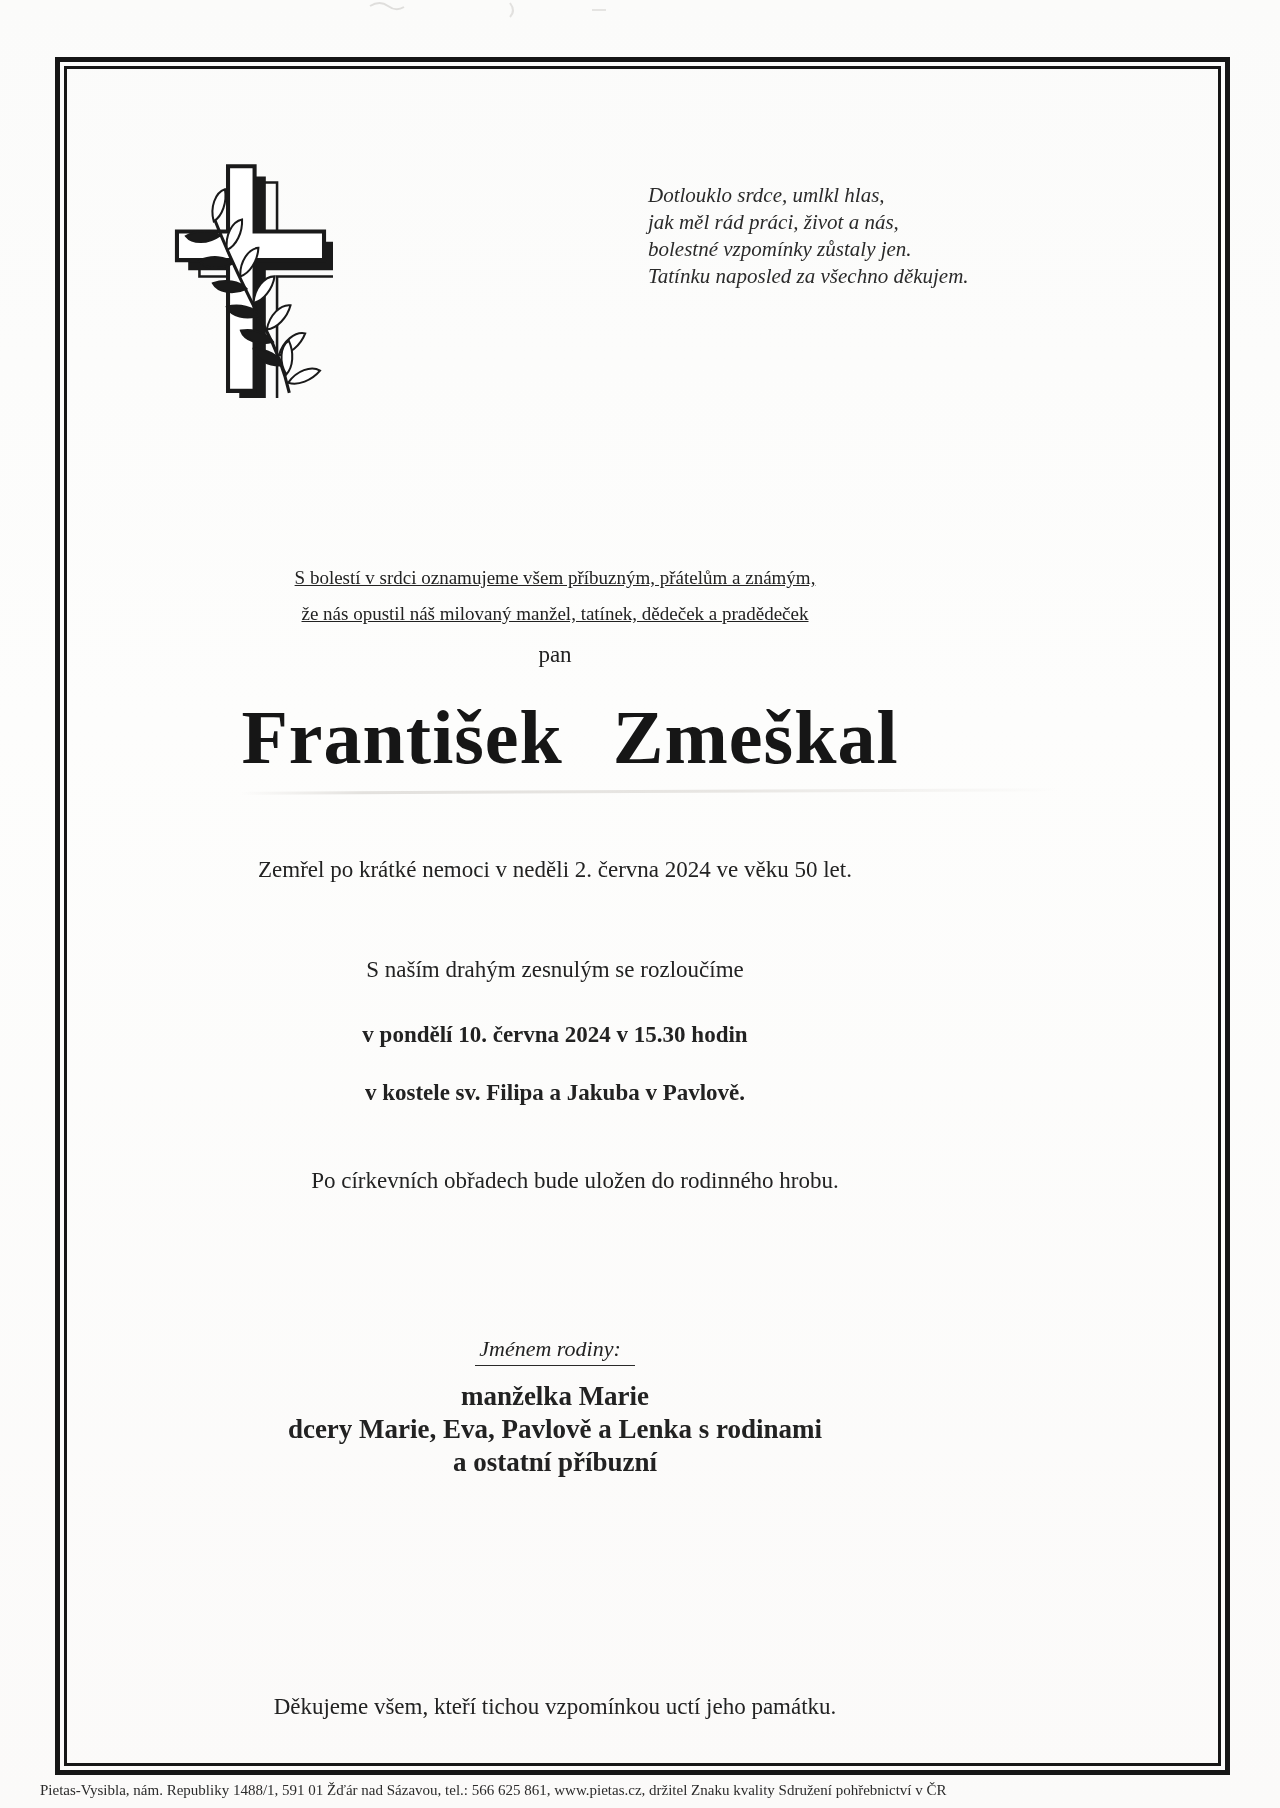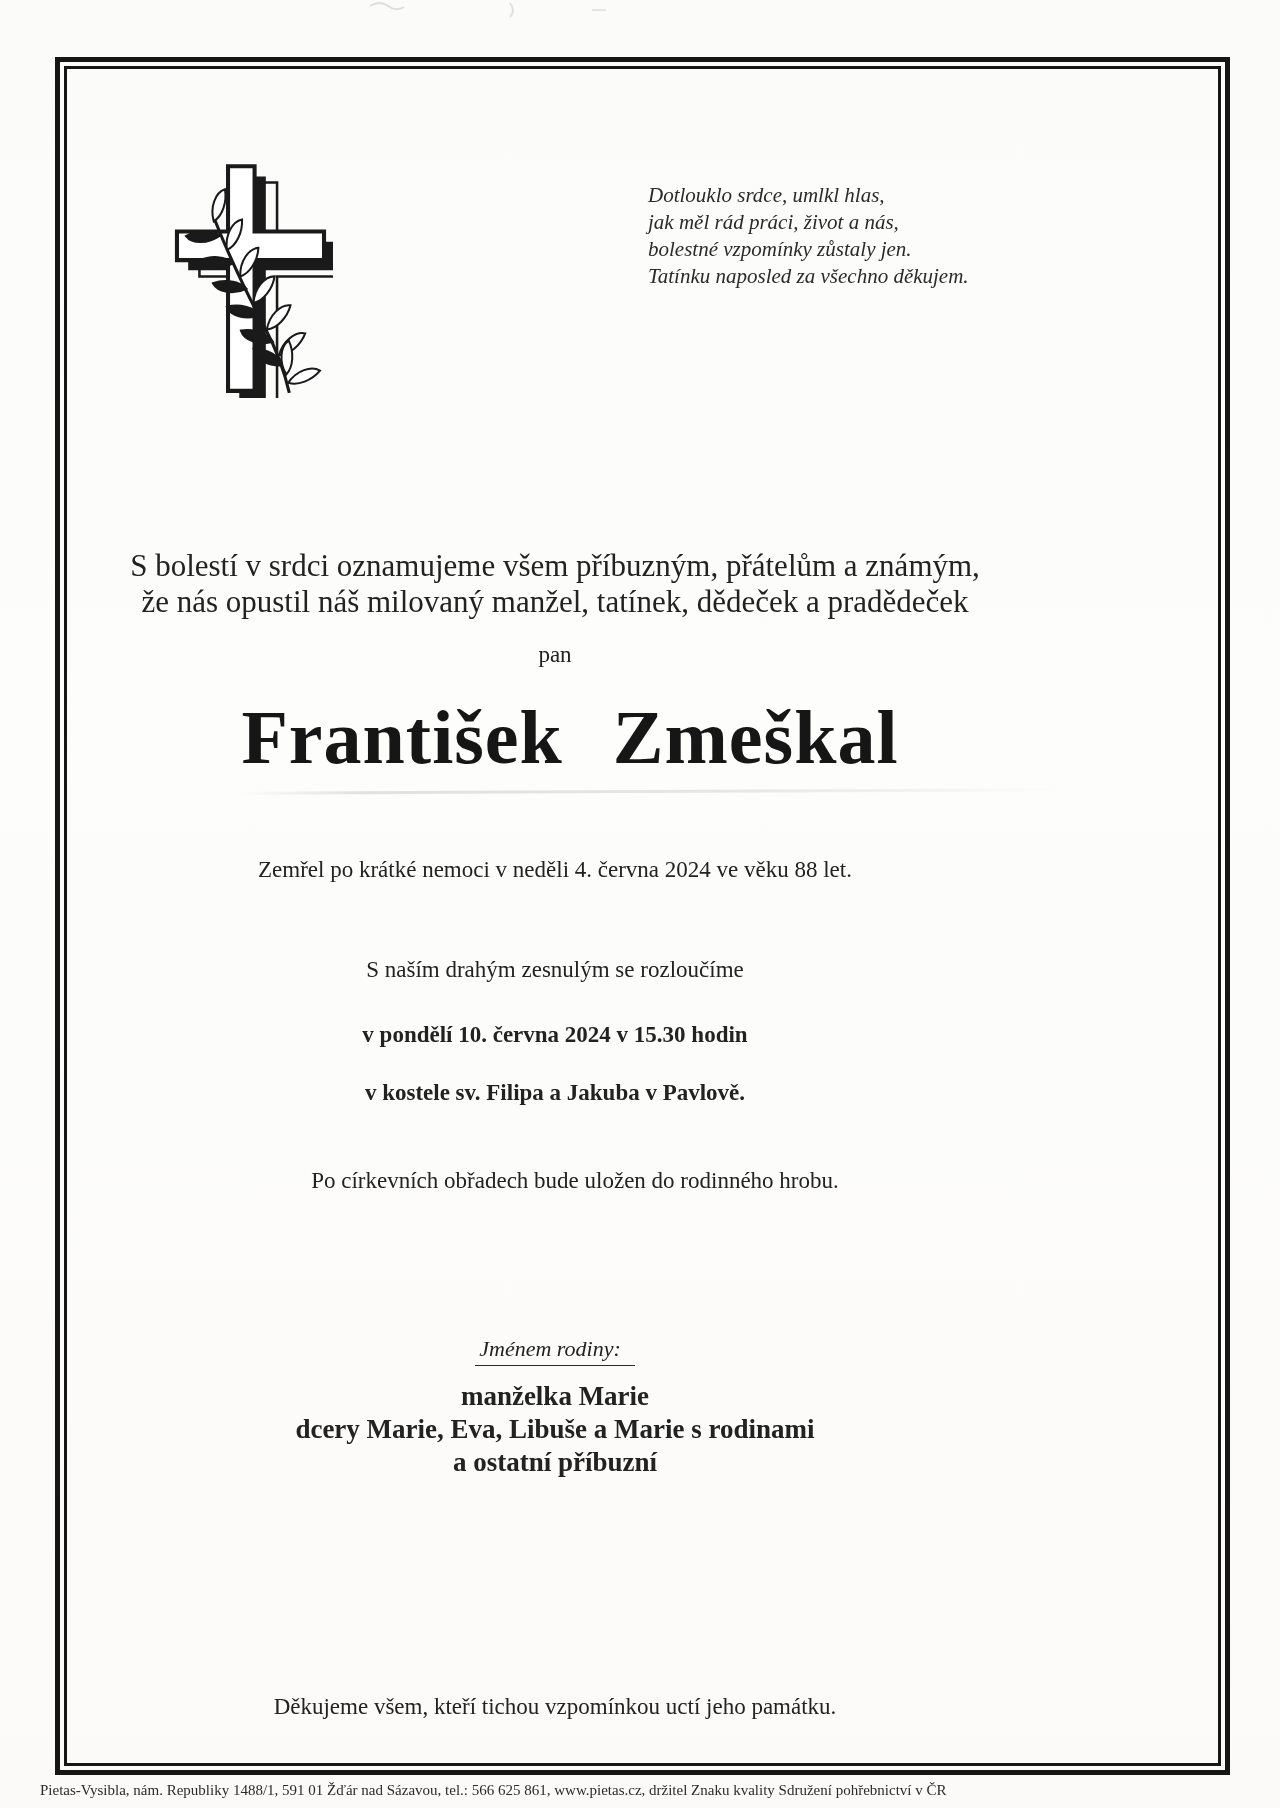--- a/index.html
+++ b/index.html
@@ -25,21 +25,21 @@
     border:3px solid #161616;
   }
   .abs{position:absolute;}
   .col{left:60px;width:990px;text-align:center;}
   .poem{
     left:648px;top:182px;width:360px;
     font-style:italic;
     font-size:21px;line-height:27px;
     text-align:left;color:#2a2a2a;
   }
-  .announce{top:548px;font-size:31px;line-height:36px;}
+  .announce{top:560px;font-size:19px;line-height:36px;text-decoration:underline;}
   .pan{top:642px;font-size:23px;}
   .name{
     top:694px;
     font-size:76px;font-weight:bold;
     letter-spacing:1px;word-spacing:30px;
     color:#161616;
     margin-left:15px;
   }
   .death{top:857px;font-size:23px;}
   .farewell-intro{top:957px;font-size:23px;}
@@ -124,35 +124,35 @@
 
   <div class="abs col announce">
     <div>S bolestí v srdci oznamujeme všem příbuzným, přátelům a známým,</div>
     <div>že nás opustil náš milovaný manžel, tatínek, dědeček a pradědeček</div>
   </div>
 
   <div class="abs col pan">pan</div>
 
   <div class="abs col name">František Zmeškal</div>
 
-  <div class="abs col death">Zemřel po krátké nemoci v neděli 4. června 2024 ve věku 88 let.</div>
+  <div class="abs col death">Zemřel po krátké nemoci v neděli 2. června 2024 ve věku 50 let.</div>
 
   <div class="abs col farewell-intro">S naším drahým zesnulým se rozloučíme</div>
   <div class="abs col farewell-dt">v pondělí 10. června 2024 v 15.30 hodin</div>
   <div class="abs col farewell-loc">v kostele sv. Filipa a Jakuba v Pavlově.</div>
 
   <div class="abs col burial">Po církevních obřadech bude uložen do rodinného hrobu.</div>
 
   <div class="abs col family-head">
     <span>Jménem rodiny:</span>
   </div>
 
   <div class="abs col family">
     <div>manželka Marie</div>
-    <div>dcery Marie, Eva, Libuše a Marie s rodinami</div>
+    <div>dcery Marie, Eva, Pavlově a Lenka s rodinami</div>
     <div>a ostatní příbuzní</div>
   </div>
 
   <div class="abs col thanks">Děkujeme všem, kteří tichou vzpomínkou uctí jeho památku.</div>
 
   <div class="abs footer">Pietas-Vysibla, nám. Republiky 1488/1, 591 01 Žďár nad Sázavou, tel.: 566 625 861, www.pietas.cz, držitel Znaku kvality Sdružení pohřebnictví  v ČR</div>
 
 </div>
 
 </body></html>

